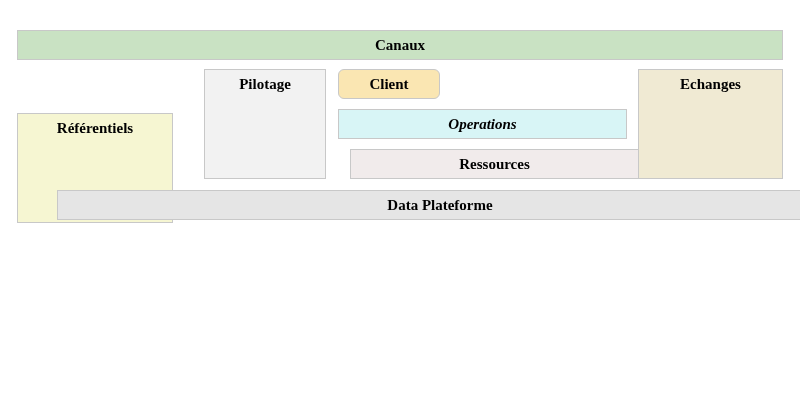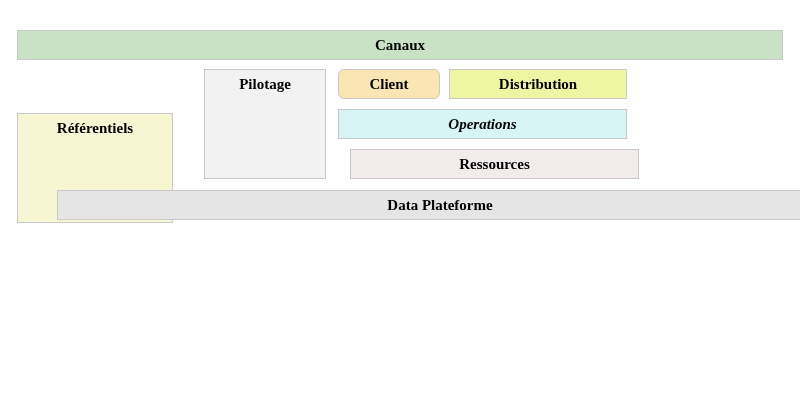--- a/index.html
+++ b/index.html
@@ -57,31 +57,31 @@
   </div>
 
   <div id="pilotage" class="block top-label" style="background-color: rgb(242, 242, 242);">
     <span class="lbl">Pilotage</span>
   </div>
 
   <div id="client" class="block" style="background-color: rgb(250, 230, 178);">
     <span class="lbl">Client</span>
   </div>
 
-  <div id="distribution" class="block" style="background-color: rgb(238, 245, 163);">
-    <span class="lbl">Distribution</span>
-  </div>
 
   <div id="operations" class="block" style="background-color: rgb(216, 245, 246); font-style: italic;">
     <span class="lbl">Operations</span>
   </div>
 
   <div id="ressources" class="block" style="background-color: rgb(241, 235, 235);">
     <span class="lbl">Ressources</span>
   </div>
 
+  <div id="echanges" class="block top-label" style="background-color: rgb(240, 234, 211);">
+    <span class="lbl">Echanges</span>
+  </div>
 
   <div id="data-plateforme" class="block" style="background-color: #e5e5e5; margin-left: 40px;">
     <span class="lbl">Data Plateforme</span>
   </div>
 
 
 </div>
 
 </body></html>

